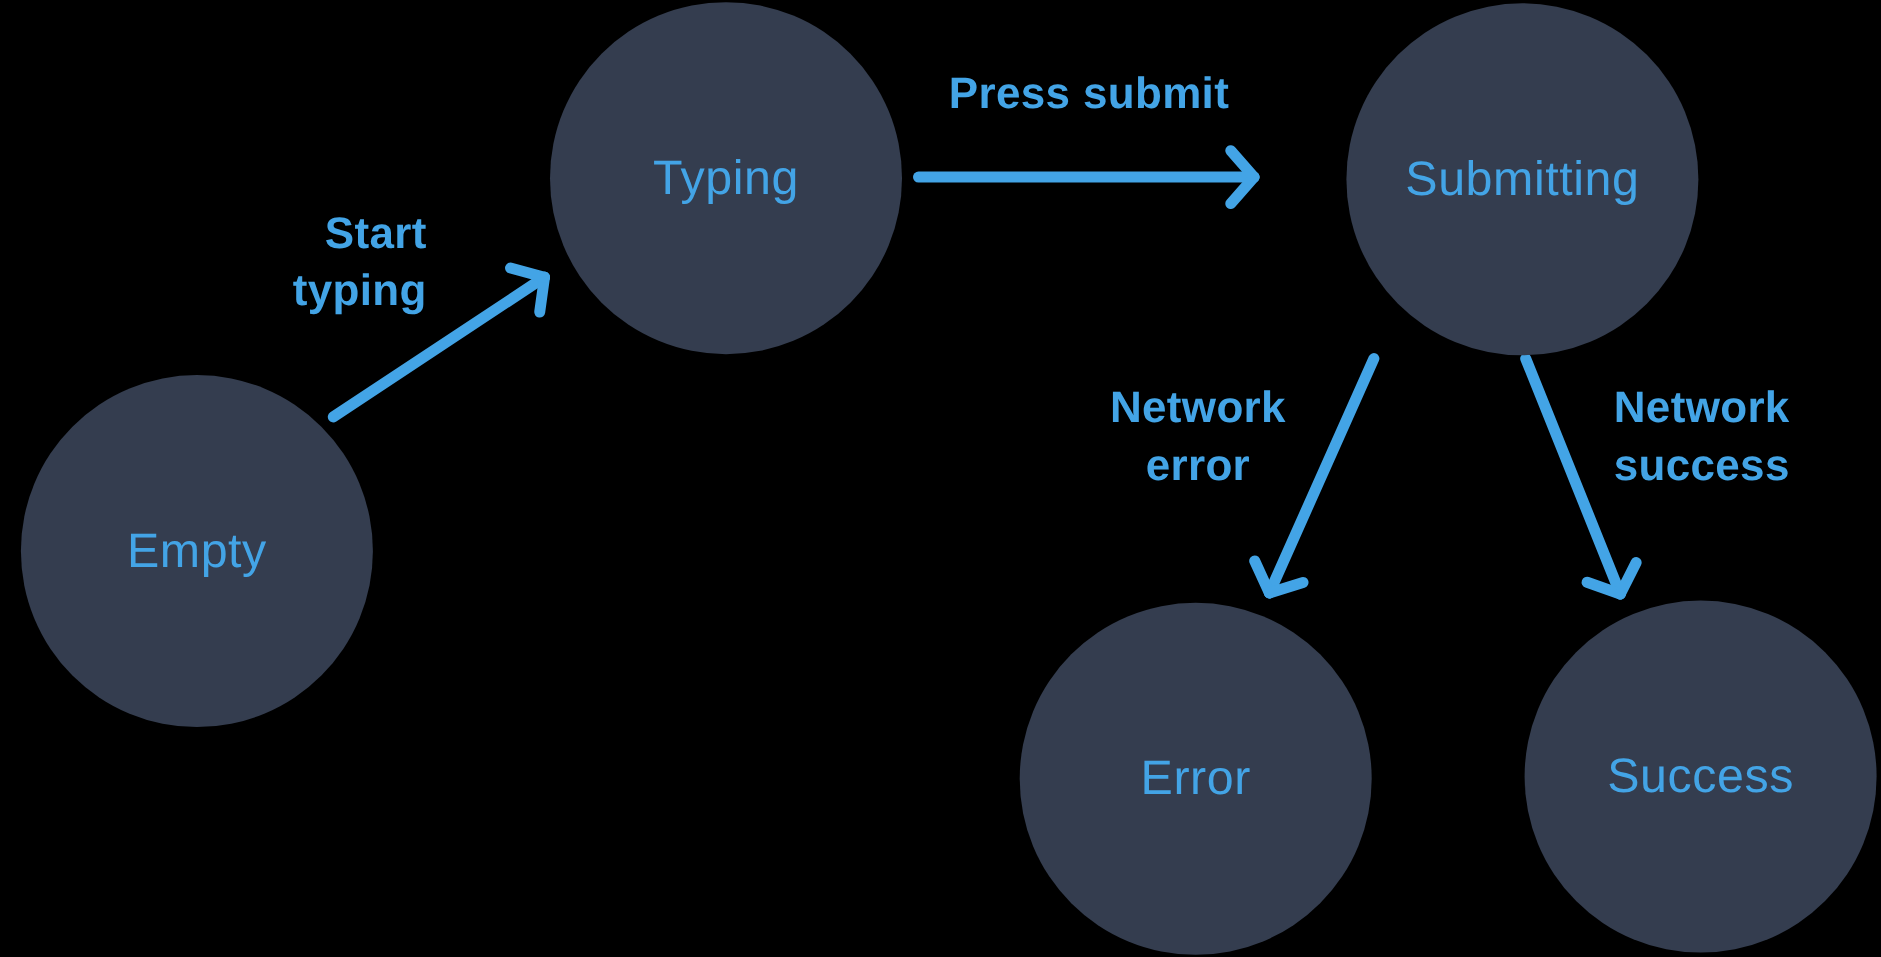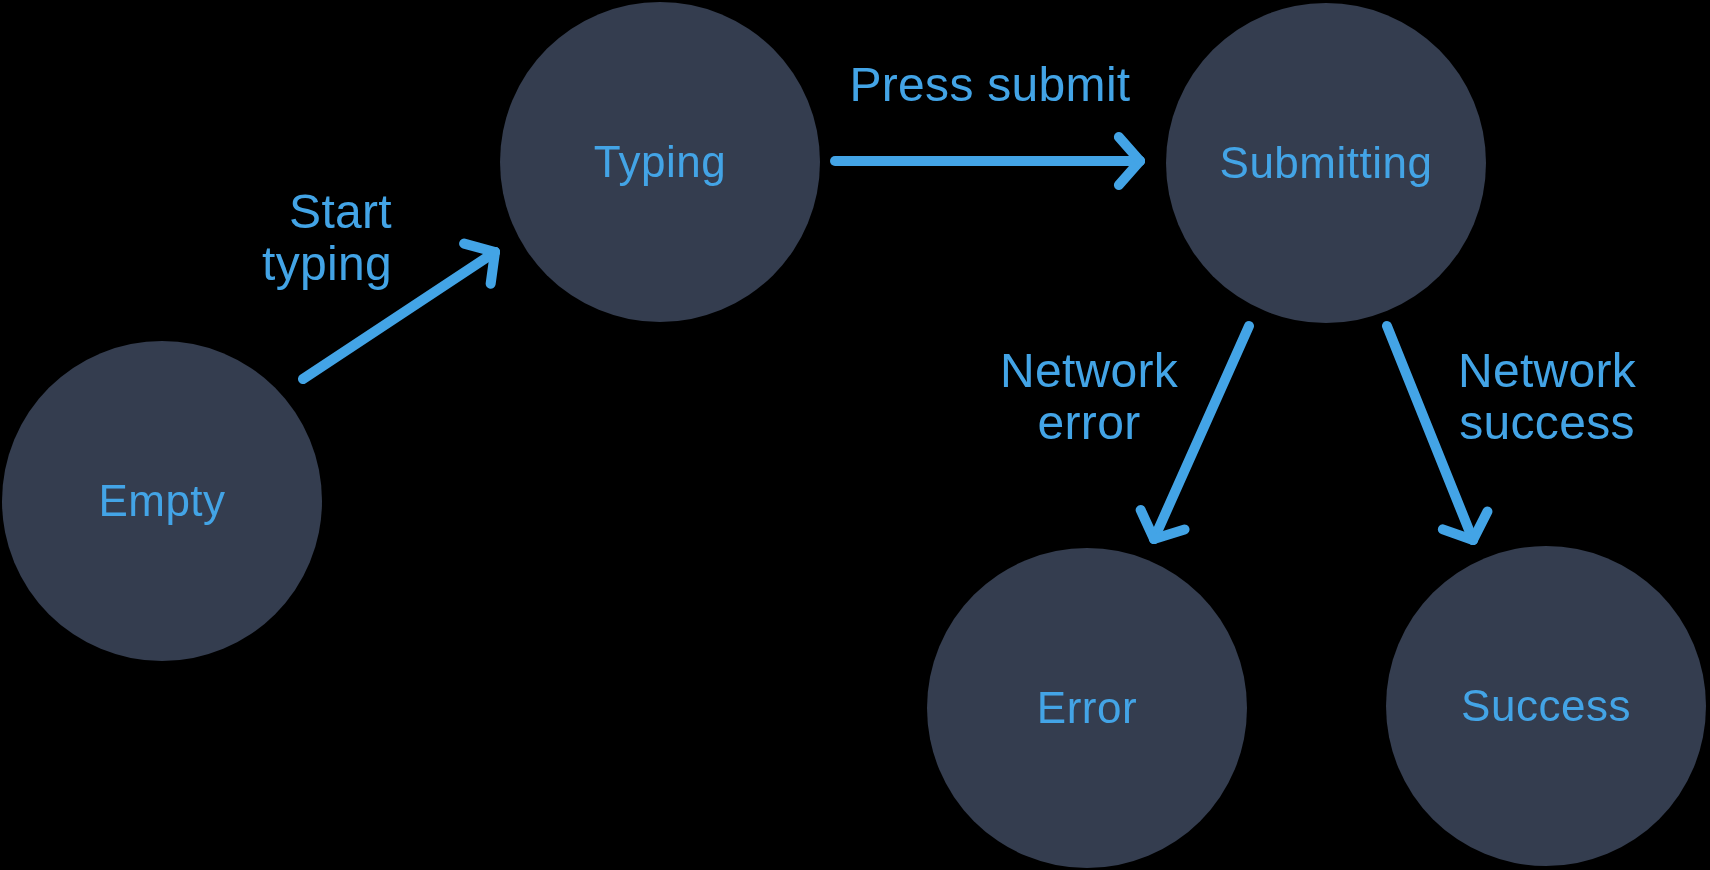--- a/index.html
+++ b/index.html
@@ -33,22 +33,22 @@
   }
   .node span {
     font-size: 44px;
     font-weight: 400;
     letter-spacing: 0.5px;
   }
   .edge-label {
     position: absolute;
     transform: translate(-50%, -50%);
     text-align: center;
-    font-size: 48px;
-    font-weight: 400;
+    font-size: 40px;
+    font-weight: 700;
     line-height: 52px;
     white-space: nowrap;
     letter-spacing: 0.3px;
   }
 </style>
 </head>
 <body style="background: rgb(0, 0, 0);">
 
 <div class="canvas">
 
@@ -68,29 +68,29 @@
         <line x1="1154" y1="539" x2="1140.6464760079705" y2="509.9193638825714"></line>
         <line x1="1154" y1="539" x2="1184.5587715490433" y2="529.5046600159137"></line>
       </g>
       <g stroke="#43A4E6" stroke-width="10" stroke-linecap="round" fill="none">
         <line x1="1387" y1="326" x2="1473" y2="540"></line>
         <line x1="1473" y1="540" x2="1442.8177867218644" y2="529.3682550052621"></line>
         <line x1="1473" y1="540" x2="1487.4319393915268" y2="511.43920299782764"></line>
       </g>
     </svg>
 
-  <div class="node" style="left: 2px; top: 341px; height: 320px; width: 320px; background: rgb(52, 61, 79); color: rgb(67, 164, 230);">
+  <div class="node" style="left: 19px; top: 341px; height: 320px; width: 320px; background: rgb(52, 61, 79); color: rgb(67, 164, 230);">
     <span>Empty</span>
   </div>
 
   <div class="node" style="left: 500px; top: 2px; height: 320px; width: 320px; background: rgb(52, 61, 79); color: rgb(67, 164, 230);">
     <span>Typing</span>
   </div>
 
-  <div class="node" style="left: 1166px; top: 3px; height: 320px; width: 320px; background: rgb(52, 61, 79); color: rgb(67, 164, 230);">
+  <div class="node" style="left: 1224px; top: 3px; height: 320px; width: 320px; background: rgb(52, 61, 79); color: rgb(67, 164, 230);">
     <span>Submitting</span>
   </div>
 
   <div class="node" style="left: 927px; top: 548px; height: 320px; width: 320px; background: rgb(52, 61, 79); color: rgb(67, 164, 230);">
     <span>Error</span>
   </div>
 
   <div class="node" style="left: 1386px; top: 546px; height: 320px; width: 320px; background: rgb(52, 61, 79); color: rgb(67, 164, 230);">
     <span>Success</span>
   </div>

